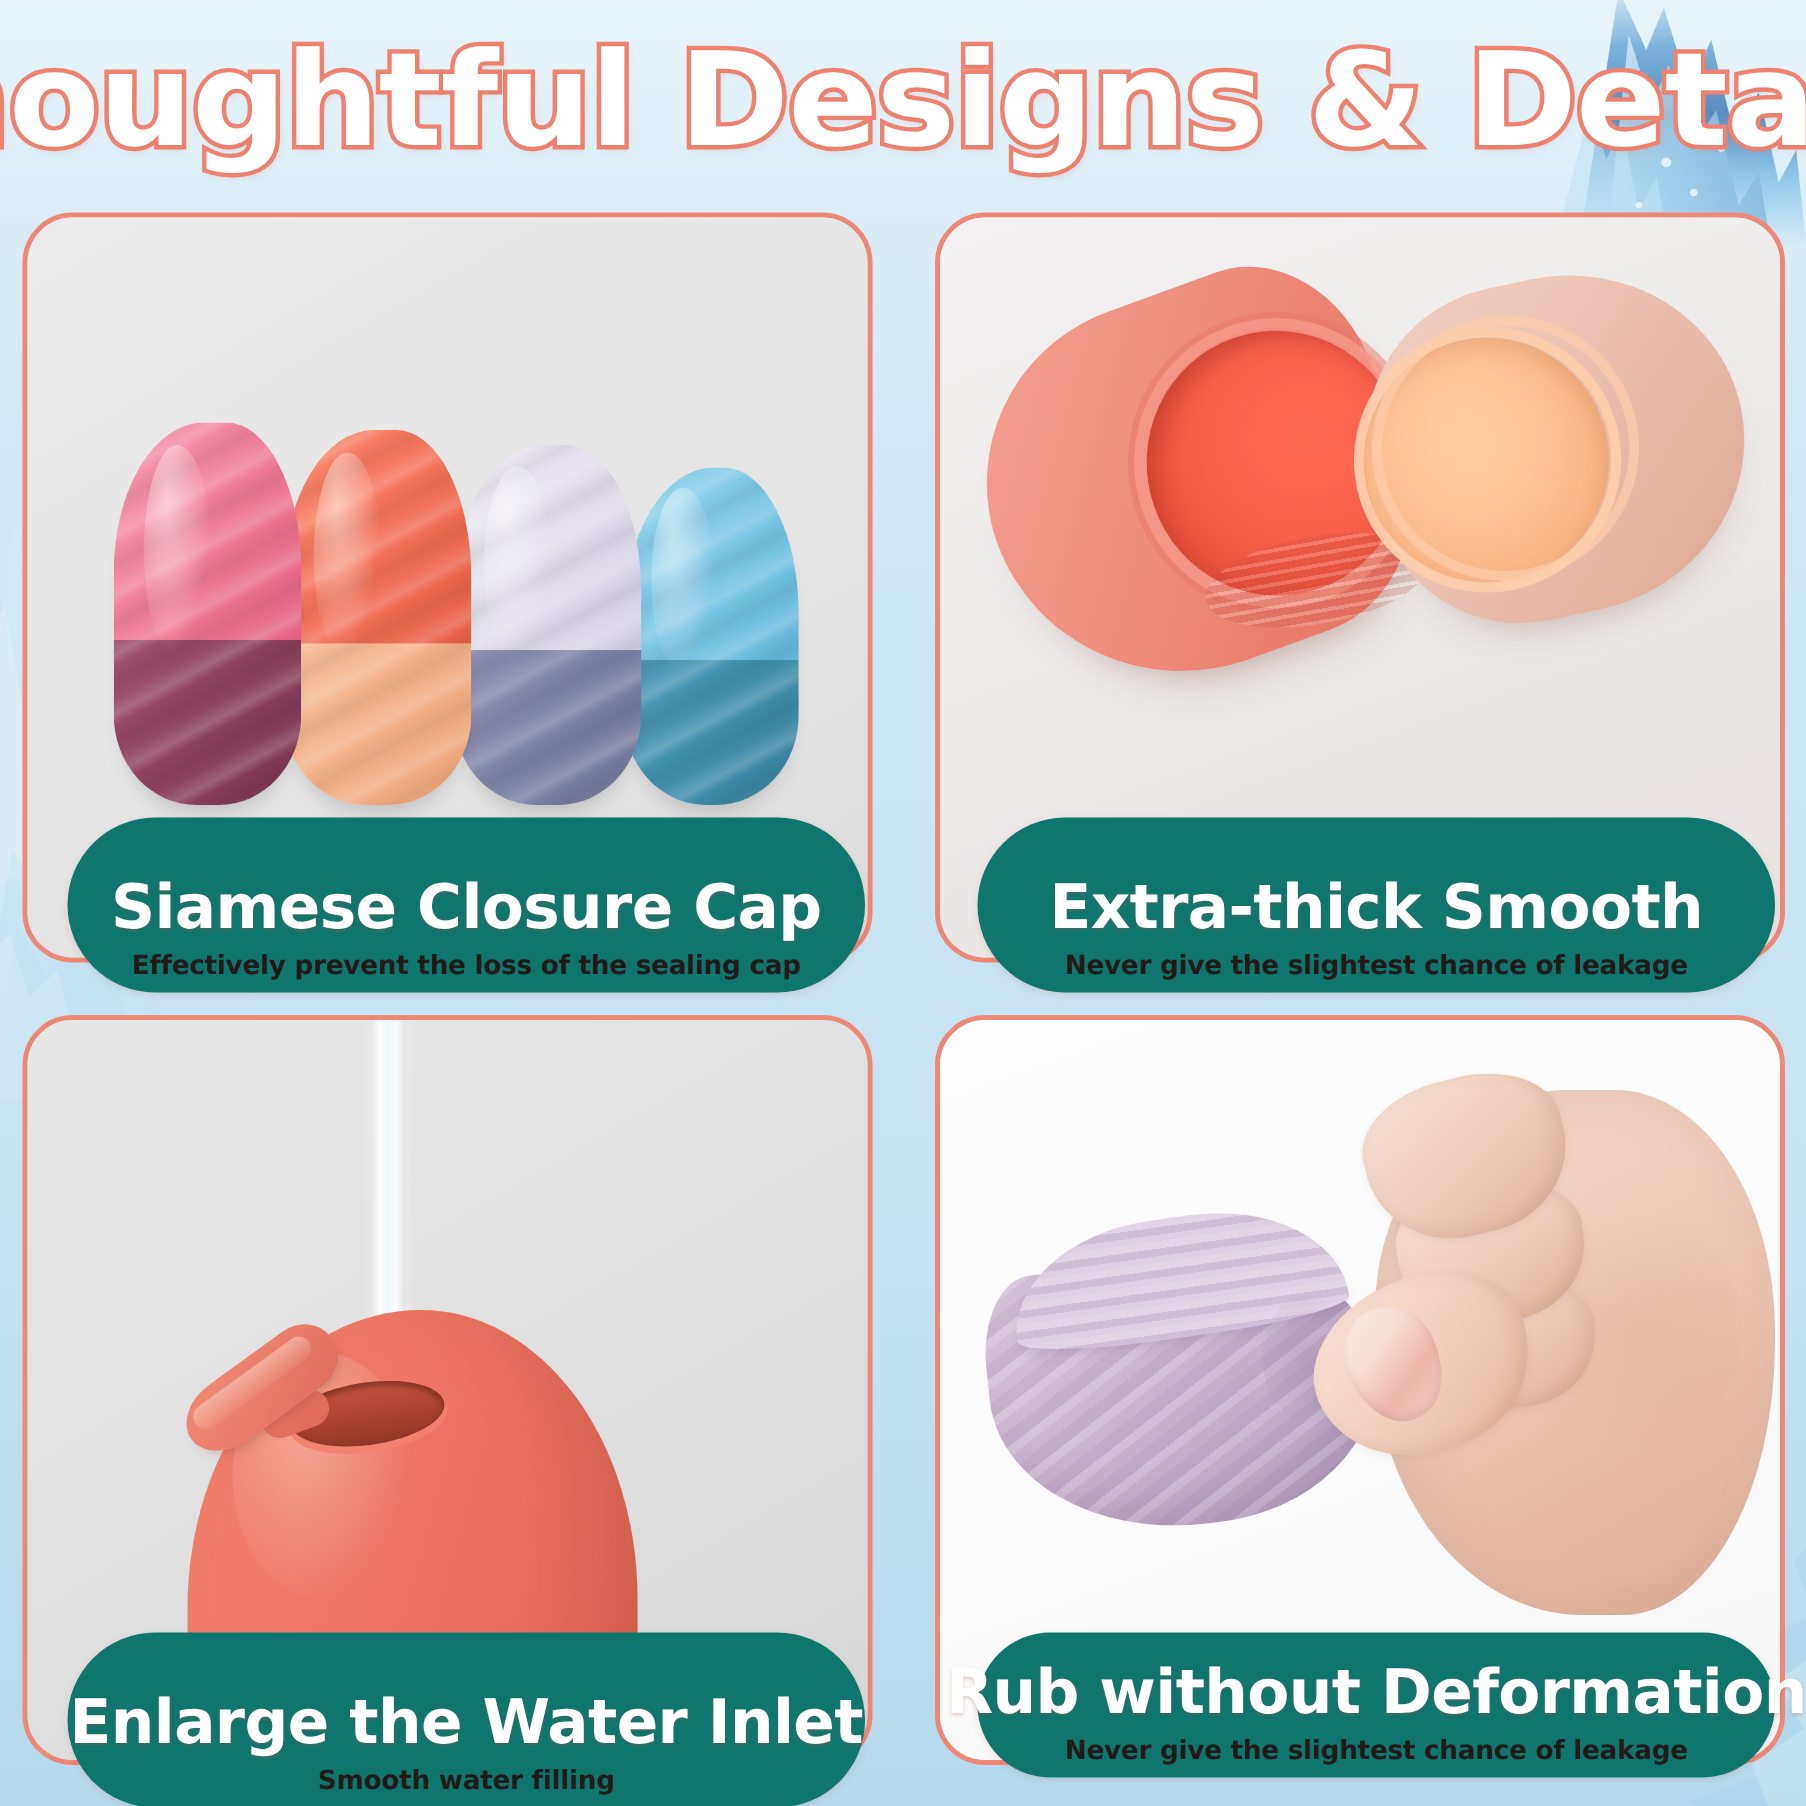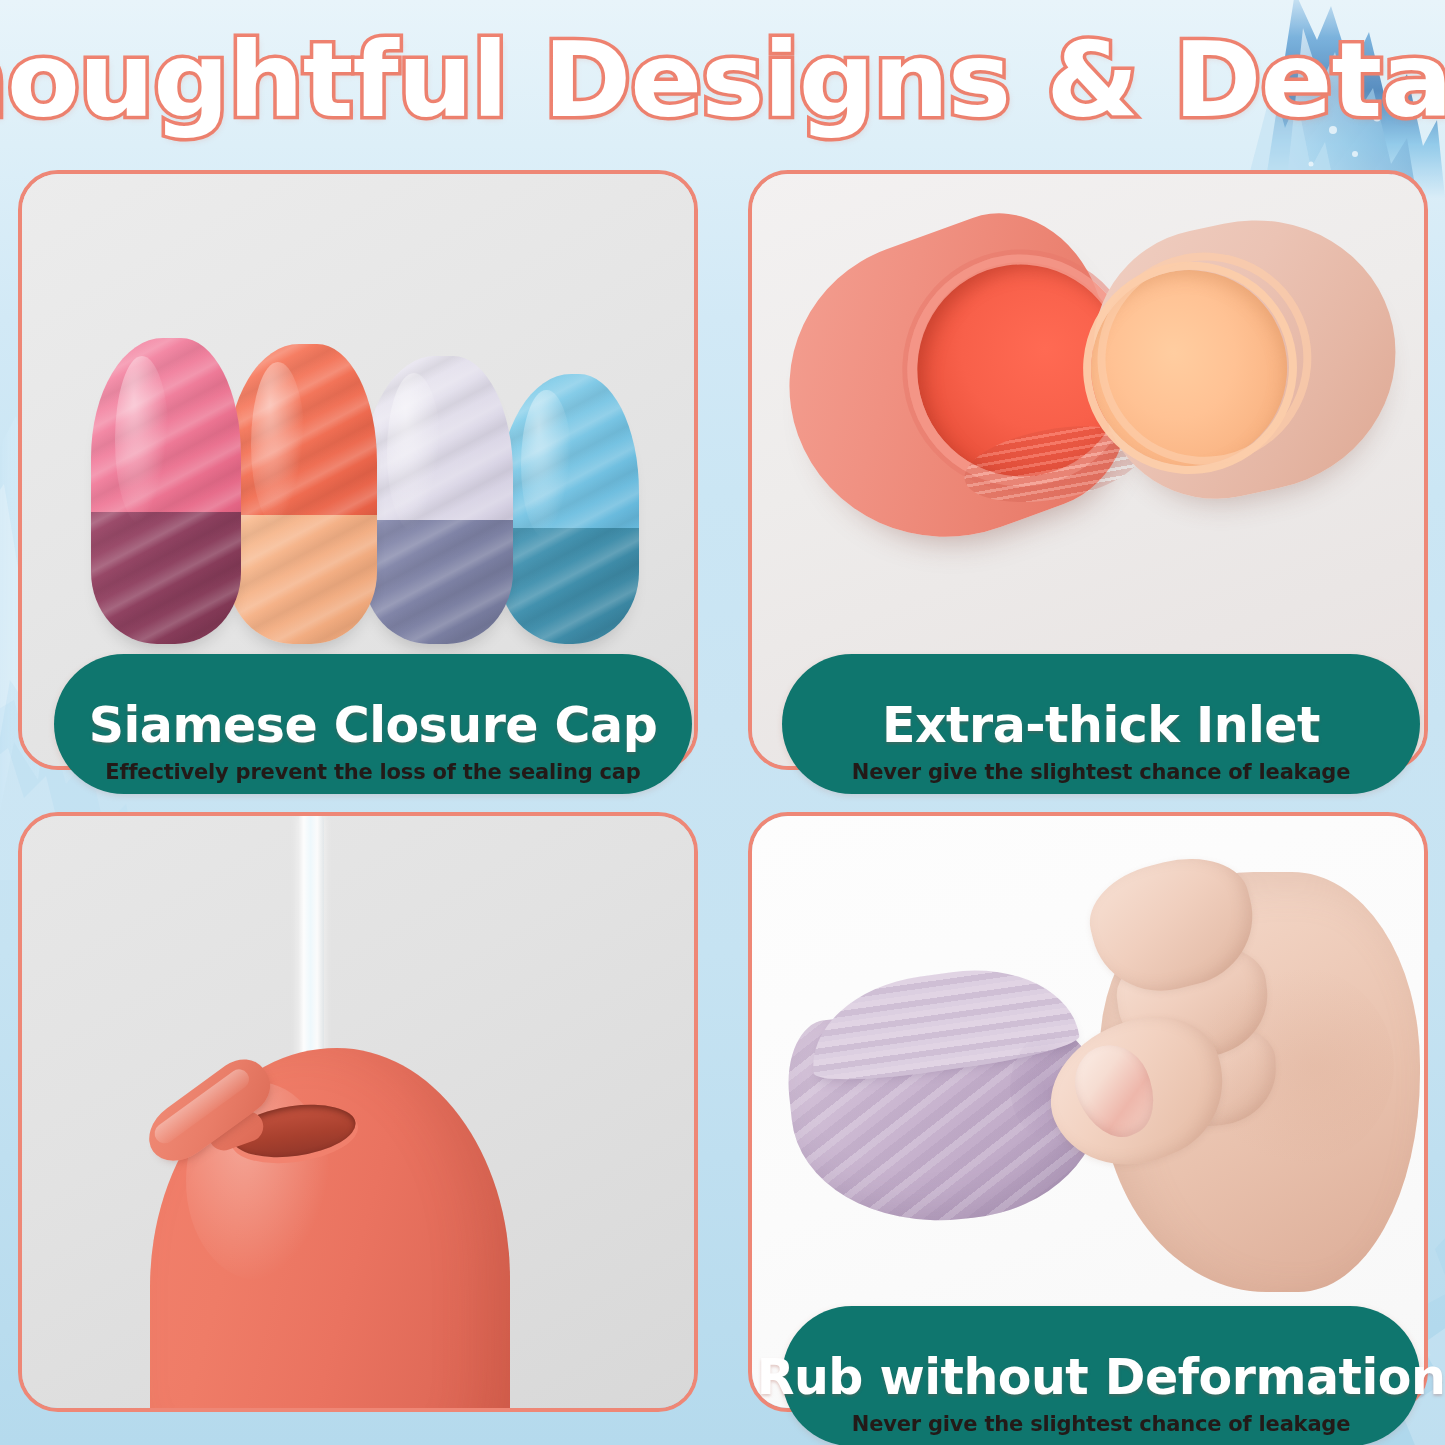--- a/index.html
+++ b/index.html
@@ -121,21 +121,21 @@
     flex-direction: column;
     align-items: center;
     justify-content: flex-end;
     z-index: 9;
     box-shadow: 0 2px 6px rgba(180,100,85,.18);
     padding: 4px 20px 10px 20px;
   }
   #caption-1 { left: 54px;  top: 654px;  width: 638px; height: 140px; }
   #caption-2 { left: 782px; top: 654px;  width: 638px; height: 140px; }
   #caption-3 { left: 54px;  top: 1306px; width: 638px; height: 140px; }
-  #caption-4 { left: 782px; top: 1306px; width: 638px; height: 140px; }
+  #caption-4 { left: 782px; top: 1306px; width: 638px; height: 116px; }
 
   .caption .cap-title {
     font-family: "DejaVu Sans", sans-serif;
     font-weight: bold;
     font-size: 49px;
     line-height: 1.05;
     color: #ffffff;
     white-space: nowrap;
     letter-spacing: -.5px;
     text-shadow: 0 2px 3px rgba(170,80,65,.28);
@@ -557,38 +557,42 @@
           <div class="mouth"></div>
           <div class="rim-a"></div>
           <div class="rim-b"></div>
         </div>
 
       </div>
     </div>
   </div>
 
   <div class="caption" id="caption-2">
-    <div class="cap-title">Extra-thick Inlet</div>
+    <div class="cap-title">Extra-thick Smooth</div>
     <div class="cap-sub">Never give the slightest chance of leakage</div>
   </div>
 
   <div class="panel" id="panel-3">
     <div class="photo">
       <div class="inlet-stage">
         <div class="water-stream"></div>
         <div class="bottle-body">
           <div class="body-gloss"></div>
         </div>
         <div class="inlet-hole"></div>
         <div class="cap-hinge"></div>
         <div class="cap-flap"></div>
       </div>
     </div>
   </div>
 
+  <div class="caption" id="caption-3">
+    <div class="cap-title">Enlarge the Water Inlet</div>
+    <div class="cap-sub">Smooth water filling</div>
+  </div>
 
   <div class="panel" id="panel-4">
     <div class="photo">
       <div class="hand-stage">
 
         <div class="squeezed-cup">
           <div class="cup-base"></div>
           <div class="fold-stack"></div>
           <div class="pinch"></div>
         </div>

